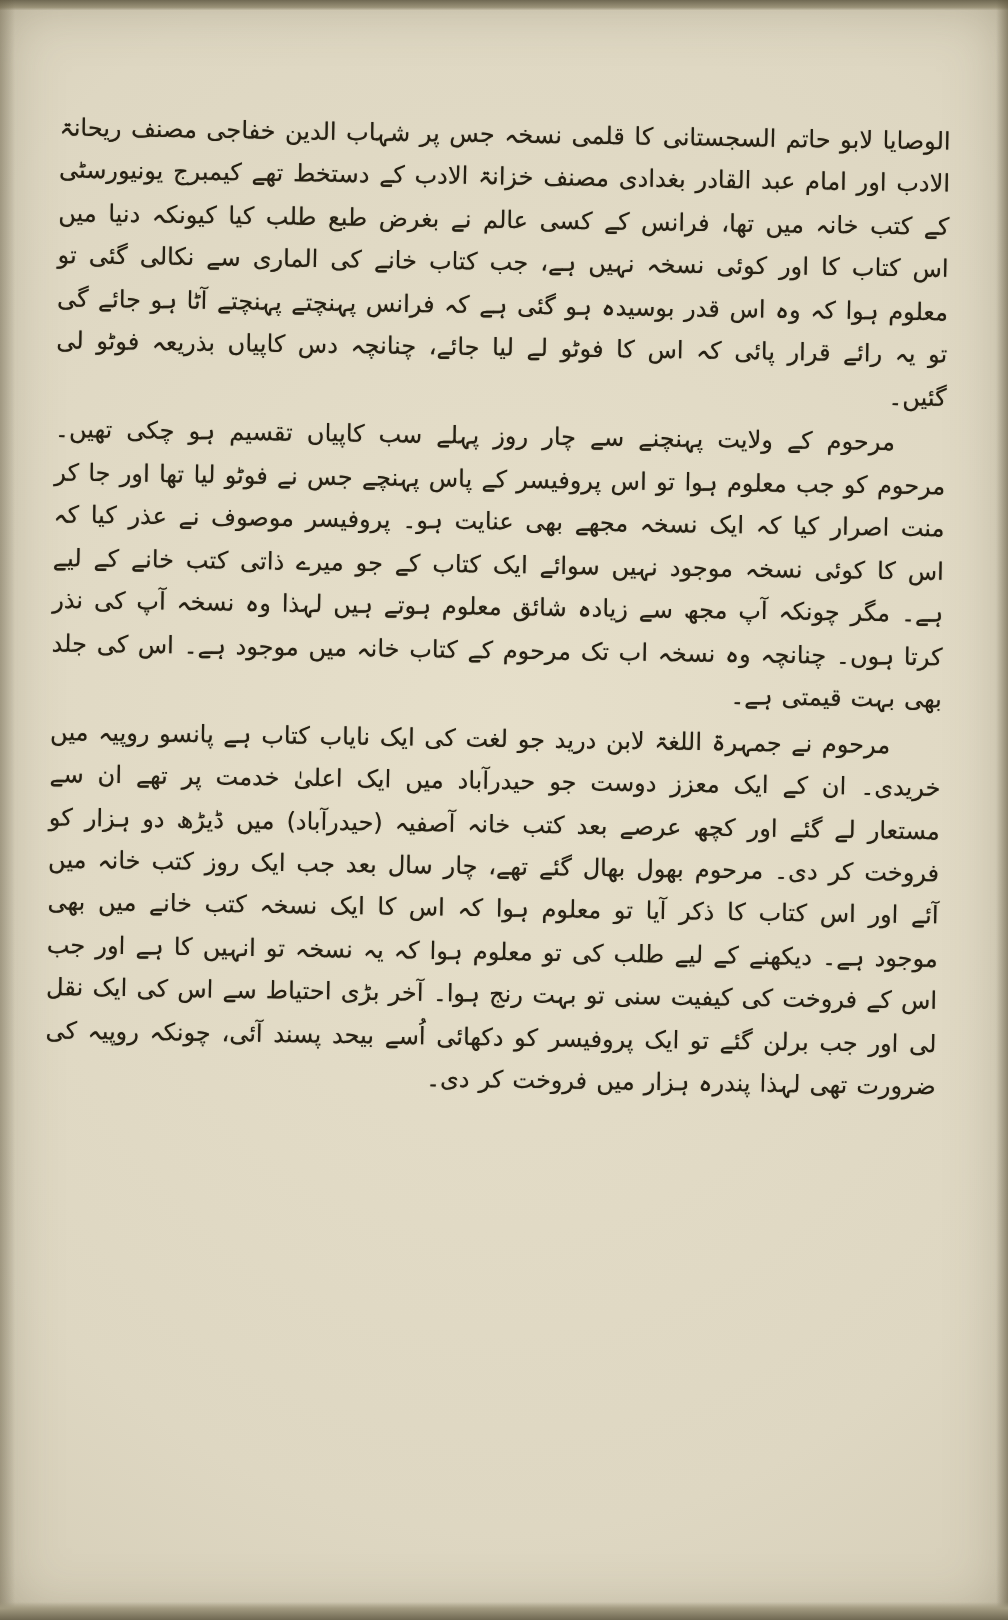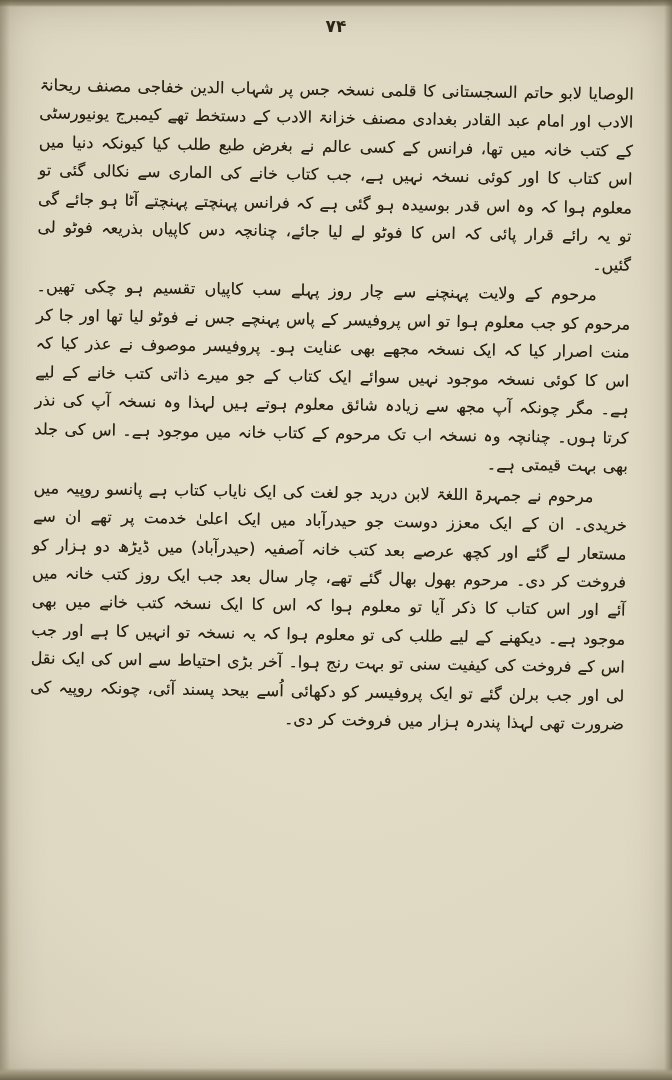--- a/index.html
+++ b/index.html
@@ -87,20 +87,19 @@
     margin-bottom: 0;
   }
 </style>
 </head>
 <body>
 
 <div class="scan">
   <div class="edge-left"></div>
   <div class="edge-right"></div>
 
-  <div class="page-number">۷۴</div>
 
   <div class="text-block">
     <p class="para">الوصایا لابو حاتم السجستانی کا قلمی نسخہ جس پر شہاب الدین خفاجی مصنف ریحانۃ الادب اور امام عبد القادر بغدادی مصنف خزانۃ الادب کے دستخط تھے کیمبرج یونیورسٹی کے کتب خانہ میں تھا، فرانس کے کسی عالم نے بغرض طبع طلب کیا کیونکہ دنیا میں اس کتاب کا اور کوئی نسخہ نہیں ہے، جب کتاب خانے کی الماری سے نکالی گئی تو معلوم ہوا کہ وہ اس قدر بوسیدہ ہو گئی ہے کہ فرانس پہنچتے پہنچتے آٹا ہو جائے گی تو یہ رائے قرار پائی کہ اس کا فوٹو لے لیا جائے، چنانچہ دس کاپیاں بذریعہ فوٹو لی گئیں۔</p>
     <p class="para indent">مرحوم کے ولایت پہنچنے سے چار روز پہلے سب کاپیاں تقسیم ہو چکی تھیں۔ مرحوم کو جب معلوم ہوا تو اس پروفیسر کے پاس پہنچے جس نے فوٹو لیا تھا اور جا کر منت اصرار کیا کہ ایک نسخہ مجھے بھی عنایت ہو۔ پروفیسر موصوف نے عذر کیا کہ اس کا کوئی نسخہ موجود نہیں سوائے ایک کتاب کے جو میرے ذاتی کتب خانے کے لیے ہے۔ مگر چونکہ آپ مجھ سے زیادہ شائق معلوم ہوتے ہیں لہذا وہ نسخہ آپ کی نذر کرتا ہوں۔ چنانچہ وہ نسخہ اب تک مرحوم کے کتاب خانہ میں موجود ہے۔ اس کی جلد بھی بہت قیمتی ہے۔</p>
     <p class="para indent">مرحوم نے جمہرۃ اللغۃ لابن درید جو لغت کی ایک نایاب کتاب ہے پانسو روپیہ میں خریدی۔ ان کے ایک معزز دوست جو حیدرآباد میں ایک اعلیٰ خدمت پر تھے ان سے مستعار لے گئے اور کچھ عرصے بعد کتب خانہ آصفیہ (حیدرآباد) میں ڈیڑھ دو ہزار کو فروخت کر دی۔ مرحوم بھول بھال گئے تھے، چار سال بعد جب ایک روز کتب خانہ میں آئے اور اس کتاب کا ذکر آیا تو معلوم ہوا کہ اس کا ایک نسخہ کتب خانے میں بھی موجود ہے۔ دیکھنے کے لیے طلب کی تو معلوم ہوا کہ یہ نسخہ تو انہیں کا ہے اور جب اس کے فروخت کی کیفیت سنی تو بہت رنج ہوا۔ آخر بڑی احتیاط سے اس کی ایک نقل لی اور جب برلن گئے تو ایک پروفیسر کو دکھائی اُسے بیحد پسند آئی، چونکہ روپیہ کی ضرورت تھی لہذا پندرہ ہزار میں فروخت کر دی۔</p>
   </div>
 </div>
 
 </body></html>

